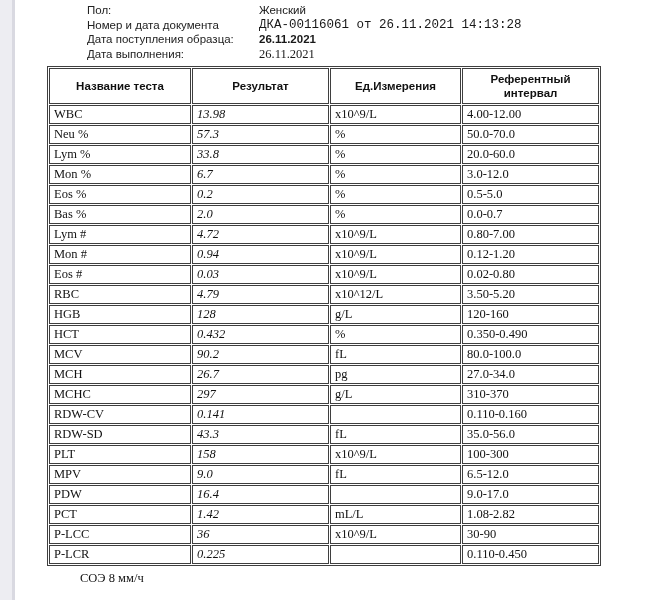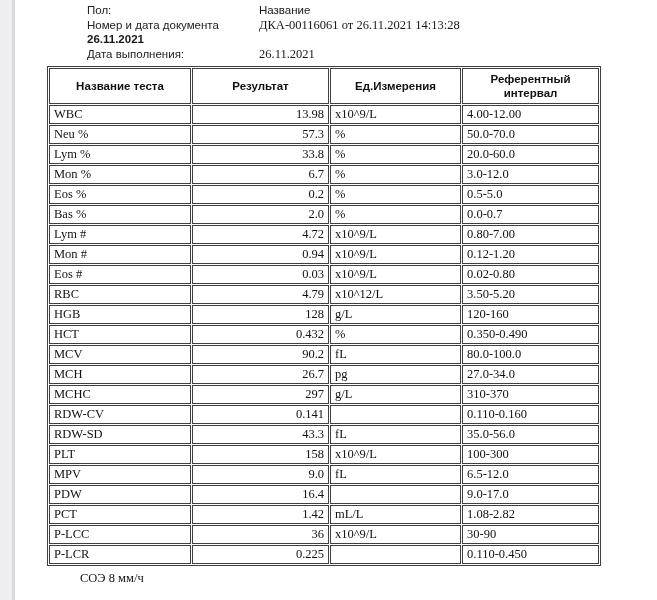--- a/index.html
+++ b/index.html
@@ -20,21 +20,21 @@
 
   
   .doc-header {
     position: absolute; left: 46px; top: 3px; width: 560px;
     font-size: 11.5px; line-height: 14.5px;
   }
   .field-row { display: grid; grid-template-columns: 172px auto; padding-left: 41px; }
   .field-label { font-family: "Liberation Sans", sans-serif; color: #222; }
   .field-value { color: #181818; }
   .field-row:nth-child(1) .field-value { font-family: "Liberation Sans", sans-serif; }
-  .field-row:nth-child(2) .field-value { font-family: Liberation Serif, serif; font-size: 12.5px; }
+  .field-row:nth-child(2) .field-value { font-family: Liberation Mono, monospace; font-size: 12.5px; }
   .field-row:nth-child(3) .field-value { font-family: "Liberation Sans", sans-serif; font-weight: bold; }
   .field-row:nth-child(4) .field-value { font-family: "Liberation Serif", serif; font-size: 12.5px; }
 
   
   table.results {
     position: absolute; left: 47px; top: 66px;
     width: 553px; table-layout: fixed;
     border-collapse: separate; border-spacing: 1px;
     border: 1px solid #3f3f3f; background: #ffffff;
   }
@@ -44,47 +44,48 @@
     text-align: center; padding: 3px 2px;
     border: 1px solid #3f3f3f; color: #111;
   }
   table.results td {
     font-family: "Liberation Serif", serif;
     font-size: 12.5px; line-height: 14px;
     padding: 1px 4px 2px 4px;
     border: 1px solid #3f3f3f; color: #111;
     overflow: hidden; white-space: nowrap;
   }
-  td.col-result { text-align: right; }
+  td.col-result { text-align: left; font-style: italic; }
   td.col-test, td.col-unit, td.col-reference { text-align: left; }
 
   
   .footer-note {
     position: absolute; left: 47px; top: 571px;
     font-family: "Liberation Serif", serif;
     font-size: 12.5px; color: #111; padding-left: 33px;
   }
 </style>
 </head>
 <body>
 
 <div class="page">
 
   <div class="edge-strip"></div>
 
   <div class="doc-header">
     <div class="field-row">
       <div class="field-label">Пол:</div>
-      <div class="field-value">Название</div>
+      <div class="field-value">Женский</div>
     </div>
     <div class="field-row">
       <div class="field-label">Номер и дата документа</div>
       <div class="field-value">ДКА-00116061 от 26.11.2021 14:13:28</div>
     </div>
     <div class="field-row">
+      <div class="field-label">Дата поступления образца:</div>
       <div class="field-value">26.11.2021</div>
     </div>
     <div class="field-row">
       <div class="field-label">Дата выполнения:</div>
       <div class="field-value">26.11.2021</div>
     </div>
   </div>
 
   <table class="results">
     <colgroup>

